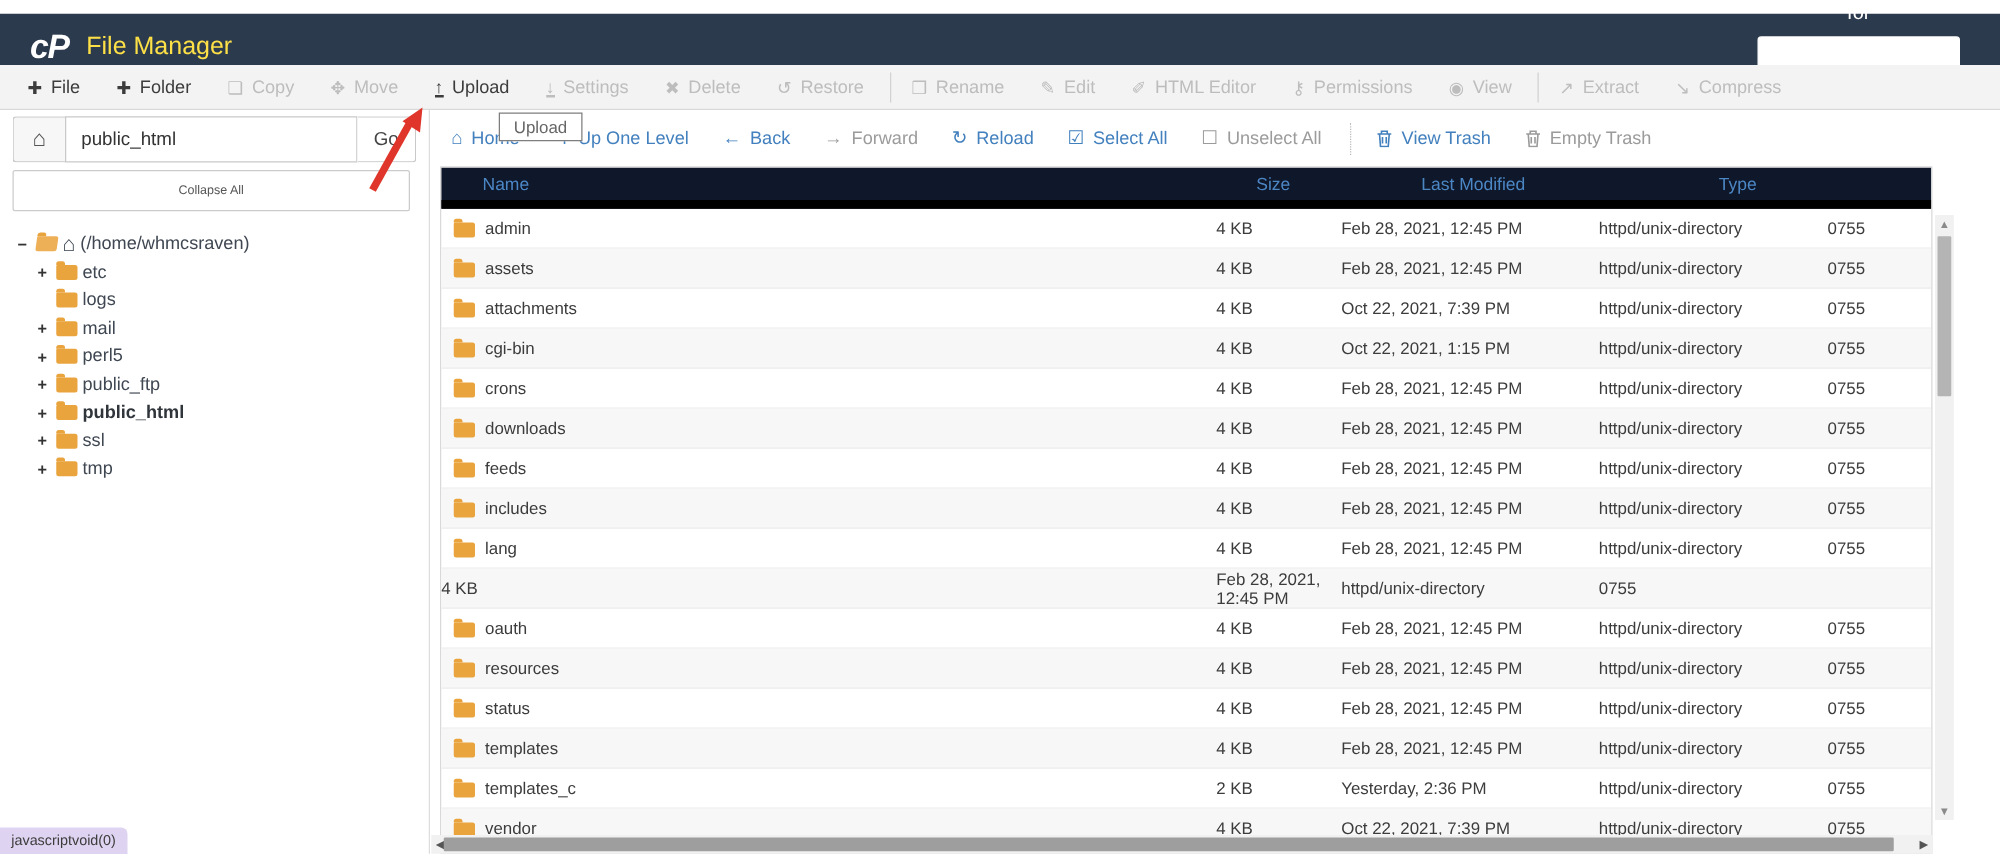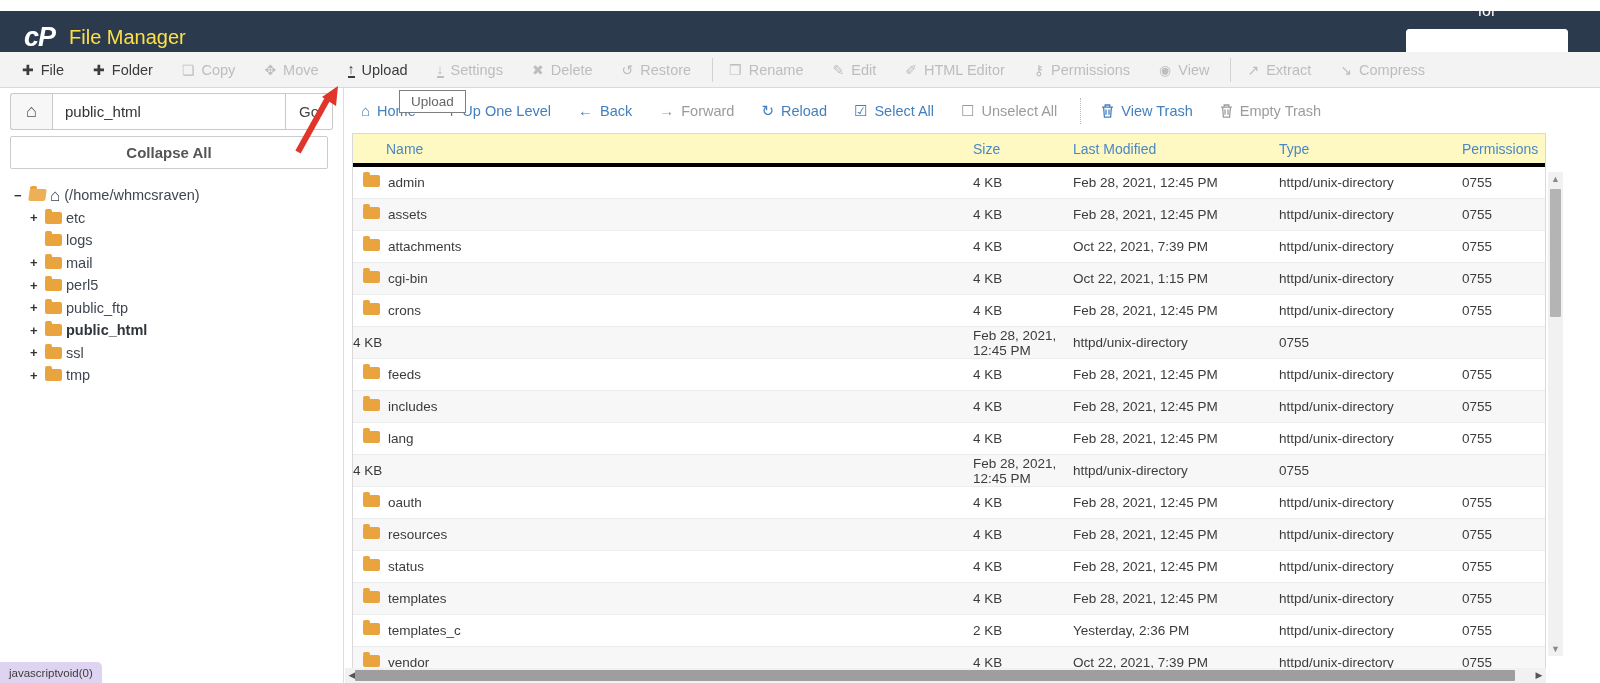--- a/index.html
+++ b/index.html
@@ -40,21 +40,21 @@
   .sidebar { position:absolute; left:0; top:88px; width:344px; height:595px;
     border-right:1px solid #ddd; background:#fff; }
   .path-row { display:flex; margin:5px 10px 0 10px; height:37px; }
   .home-btn { width:42px; border:1px solid #c9c9c9; border-right:none; background:#f7f7f7;
     border-radius:3px 0 0 3px; display:flex; align-items:center; justify-content:center;
     font-size:18px; color:#555; cursor:pointer; }
   .path-input { flex:1; border:1px solid #c9c9c9; padding:0 12px; font-size:15px; color:#333; min-width:0; }
   .path-go { width:47px; border:1px solid #c9c9c9; border-left:none; background:#fff;
     border-radius:0 3px 3px 0; font-size:15px; color:#444; cursor:pointer; }
   .collapse-btn { display:block; margin:6px 10px 0 10px; width:318px; height:33px; background:#fff;
-    border:1px solid #ccc; border-radius:2px; font-size:15px; color:#555; cursor:pointer;font-weight:bold; }
+    border:1px solid #ccc; border-radius:2px; font-size:10px; color:#555; cursor:pointer; }
   .tree { margin:15px 0 0 14px; font-size:14.5px; color:#3f4752; }
   .tree-row { display:flex; align-items:center; height:22.5px; cursor:pointer; white-space:nowrap; }
   .tree-row.child { padding-left:16px; }
   .tree-row.active .t-label { font-weight:bold; color:#2f353b; }
   .tog { width:13px; font-size:13px; font-weight:bold; color:#333; }
   .t-label { margin-left:4px; }
   .fold { width:17px; height:12px; background:#e9a43e; border-radius:1px 2px 2px 2px; position:relative;
     flex:none; margin-left:2px; }
   .fold::before { content:''; position:absolute; top:-3px; left:0; width:7px; height:3px;
     background:#e9a43e; border-radius:2px 2px 0 0; }
@@ -68,29 +68,29 @@
     white-space:nowrap; cursor:pointer; }
   .nav-item.on  { color:#4380be; }
   .nav-item.off { color:#9b9b9b; cursor:default; }
   .nav-item .ico { font-size:15px; line-height:1; }
   .nav-sep { border-left:1px dotted #bbb; height:26px; margin:0 20px 0 -4px; }
 
   
   .table-wrap { position:absolute; left:352px; top:133px; width:1194px; height:550px;
     border:1px solid #d9d9d9; background:#fff; overflow:hidden; }
   .thead { display:grid; grid-template-columns:620px 100px 206px 183px 1fr; height:33px;
-    background:#fef9c3; border-bottom:4px solid #000000; align-items:center;
-    font-size:14px; color:#4c87c5; }
+    background:#0f172a; border-bottom:7px solid #000000; align-items:center;
+    font-size:14px; color:#4c87c5;gap:32px; }
   .thead .th { cursor:pointer; }
   .thead .th:first-child { padding-left:33px; }
   .trow { display:grid; grid-template-columns:620px 100px 206px 183px 1fr; height:32px;
     align-items:center; font-size:13.5px; color:#3c3c3c; border-bottom:1px solid #ececec;
     cursor:pointer; }
   .trow:nth-child(even) { background:#f7f7f7; }
-  .name-cell { display:flex; align-items:flex-start; padding-left:8px; gap:8px; }
+  .name-cell { display:flex; align-items:flex-end; padding-left:8px; gap:8px; }
 
   
   .vscroll { position:absolute; left:1548px; top:172px; width:15px; height:484px;
     background:#f1f1f1; }
   .vscroll .arr { position:absolute; left:0; width:15px; height:14px; color:#8a8a8a;
     font-size:9px; text-align:center; line-height:14px; }
   .vscroll .arr.down { bottom:0; }
   .vscroll .thumb { position:absolute; left:2px; top:17px; width:11px; height:128px;
     background:#b4b4b4; border-radius:1px; }
   .hscroll { position:absolute; left:345px; top:668px; width:1201px; height:15px;
@@ -356,20 +356,24 @@
         <div class="name-cell">
           <span class="fold"></span>
           <span>crons</span>
         </div>
         <div>4 KB</div>
         <div>Feb 28, 2021, 12:45 PM</div>
         <div>httpd/unix-directory</div>
         <div>0755</div>
       </div>
       <div class="trow">
+        <div class="name-cell">
+          <span class="fold"></span>
+          <span>downloads</span>
+        </div>
         <div>4 KB</div>
         <div>Feb 28, 2021, 12:45 PM</div>
         <div>httpd/unix-directory</div>
         <div>0755</div>
       </div>
       <div class="trow">
         <div class="name-cell">
           <span class="fold"></span>
           <span>feeds</span>
         </div>

